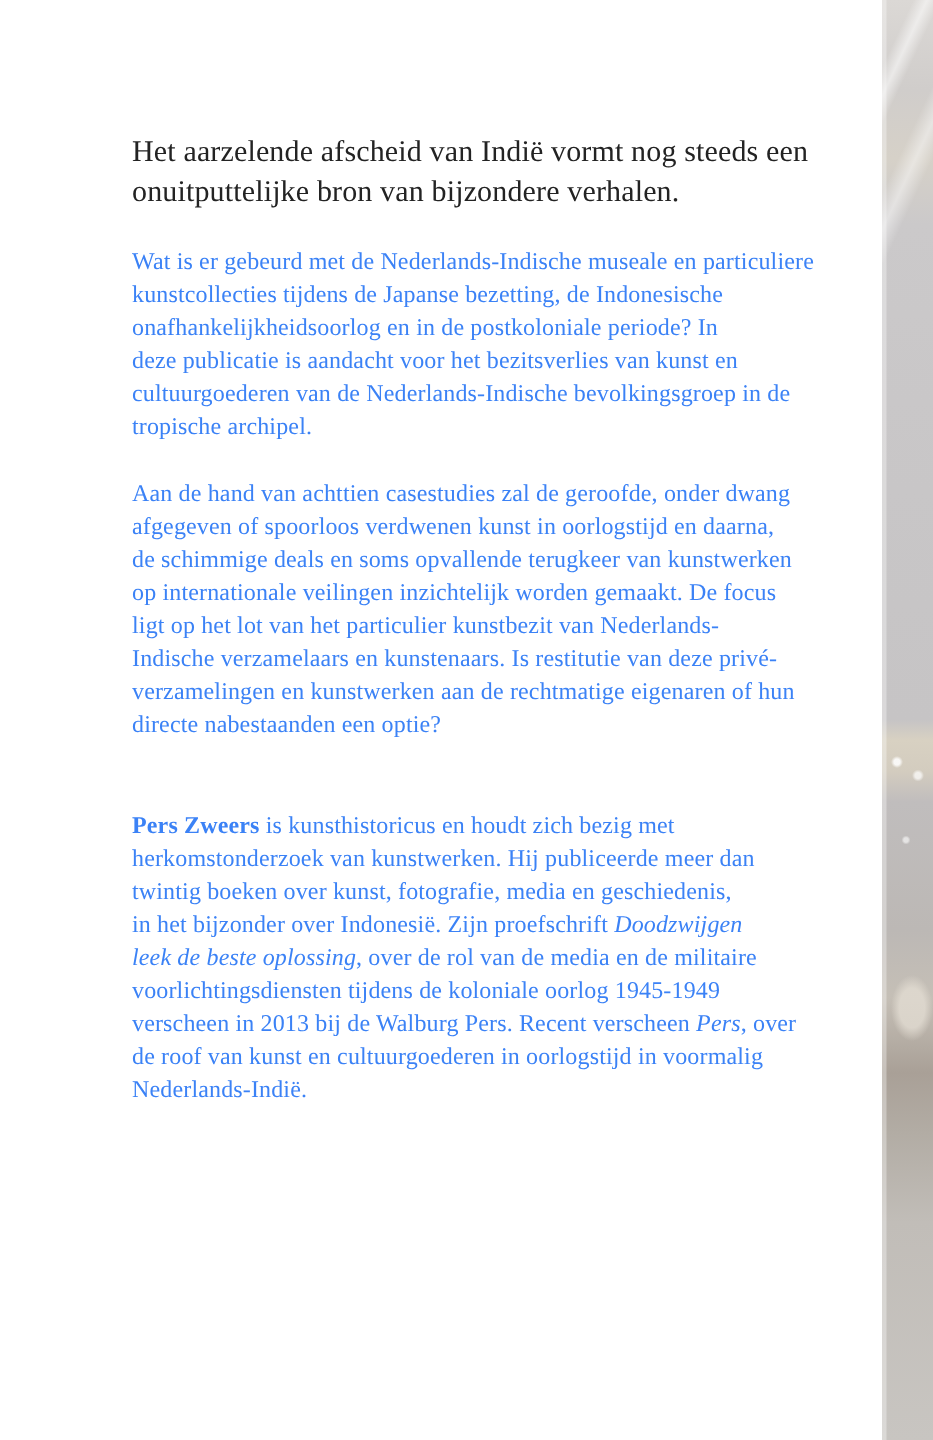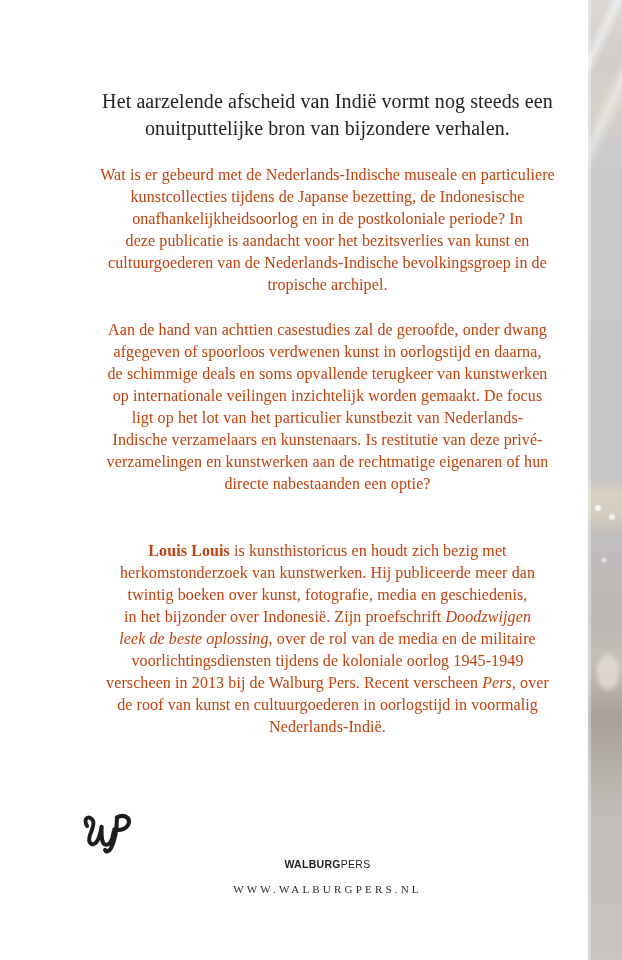--- a/index.html
+++ b/index.html
@@ -9,38 +9,37 @@
     background: #ffffff;
     font-family: "Liberation Serif", serif;
     overflow: hidden;
   }
   .page {
     position: absolute; inset: 0;
     background: #ffffff;
   }
   .content {
     position: absolute;
-    left: 75px; top: 88px;
+    left: 88px; top: 88px;
     width: 505px;
-    text-align: center;
   }
   .heading {
     margin: 0;
     font-size: 20px;
     line-height: 27px;
     font-weight: normal;
     color: #232323;
     white-space: pre-line;
     letter-spacing: 0.1px;
   }
   .body {
     margin: 0;
     font-size: 16px;
     line-height: 22px;
-    color: #c2410c;
+    color: #3b82f6;
     white-space: pre-line;
     letter-spacing: 0.1px;
   }
   .para1 { margin-top: 22px; }
   .para2 { margin-top: 23px; }
   .bio   { margin-top: 45px; }
   .seg-bold { font-weight: bold; }
   .seg-italic { font-style: italic; }
   .publisher { margin-top: 75px; }
   .logo-mark { display: block; margin-left: 1px; }
@@ -126,38 +125,28 @@
 
     <p class="body para2">Aan de hand van achttien casestudies zal de geroofde, onder dwang
 afgegeven of spoorloos verdwenen kunst in oorlogstijd en daarna,
 de schimmige deals en soms opvallende terugkeer van kunstwerken
 op internationale veilingen inzichtelijk worden gemaakt. De focus
 ligt op het lot van het particulier kunstbezit van Nederlands-
 Indische verzamelaars en kunstenaars. Is restitutie van deze privé-
 verzamelingen en kunstwerken aan de rechtmatige eigenaren of hun
 directe nabestaanden een optie?</p>
 
-    <p class="body bio"><span class="seg-bold">Louis Louis</span><span> is kunsthistoricus en houdt zich bezig met
+    <p class="body bio"><span class="seg-bold">Pers Zweers</span><span> is kunsthistoricus en houdt zich bezig met
 herkomstonderzoek van kunstwerken. Hij publiceerde meer dan
 twintig boeken over kunst, fotografie, media en geschiedenis,
 in het bijzonder over Indonesië. Zijn proefschrift </span><span class="seg-italic">Doodzwijgen
 leek de beste oplossing</span><span>, over de rol van de media en de militaire
 voorlichtingsdiensten tijdens de koloniale oorlog 1945-1949
 verscheen in 2013 bij de Walburg Pers. Recent verscheen </span><span class="seg-italic">Pers</span><span>, over
 de roof van kunst en cultuurgoederen in oorlogstijd in voormalig
 Nederlands-Indië.</span></p>
 
-    <div class="publisher">
-      <svg class="logo-mark" width="58" height="43" viewBox="0 0 68 50" fill="none" stroke="#1d1d1b" stroke-linecap="round">
-        <path d="M13 15 C7 5 17 2 20 9 C22 14 18 20 16 27 C14 34 18 39 23 35 C27 31 29 22 30 16" stroke-width="4.6"></path>
-        <path d="M30 16 C30 25 29 36 35 37 C40 38 43 30 44 22" stroke-width="4.6"></path>
-        <path d="M48 5 C48 16 46 31 41 41 C39 45 35 46 34 43" stroke-width="4.8"></path>
-        <path d="M48 5 C55 1 63 4 62 11 C61 18 52 21 45 19" stroke-width="4.8"></path>
-      </svg>
-      <div class="pubname"><span class="bold">WALBURG</span><span class="light">PERS</span></div>
-      <div class="puburl">WWW.WALBURGPERS.NL</div>
-    </div>
 
   </div>
 
   <div class="photo-strip"></div>
 
 </div>
 
 </body></html>

